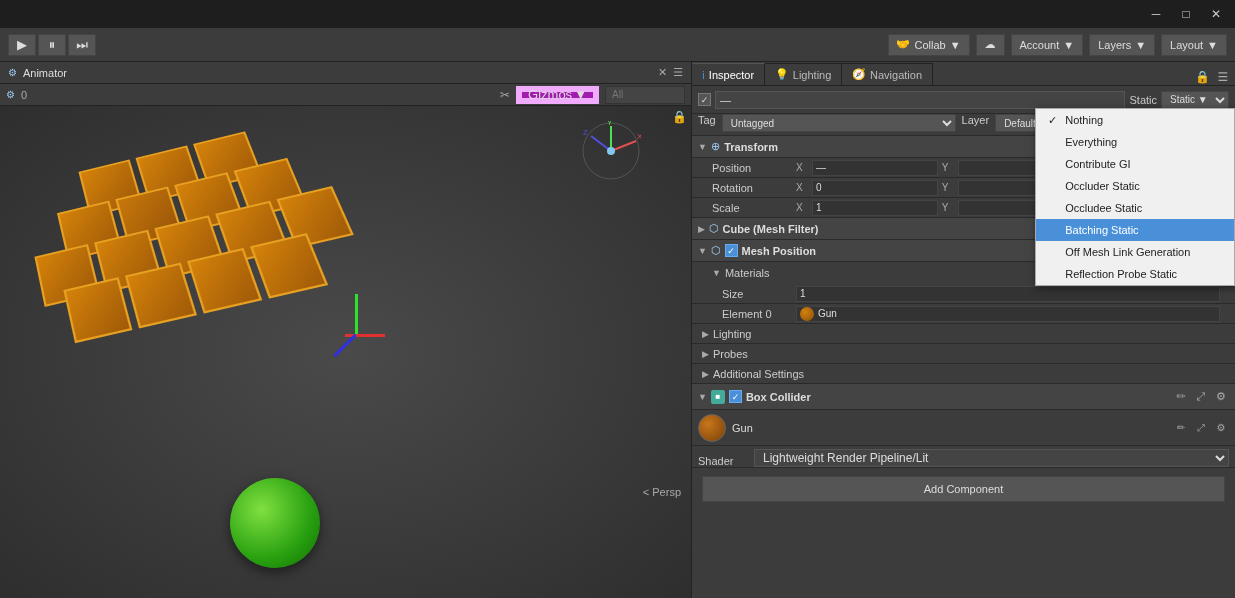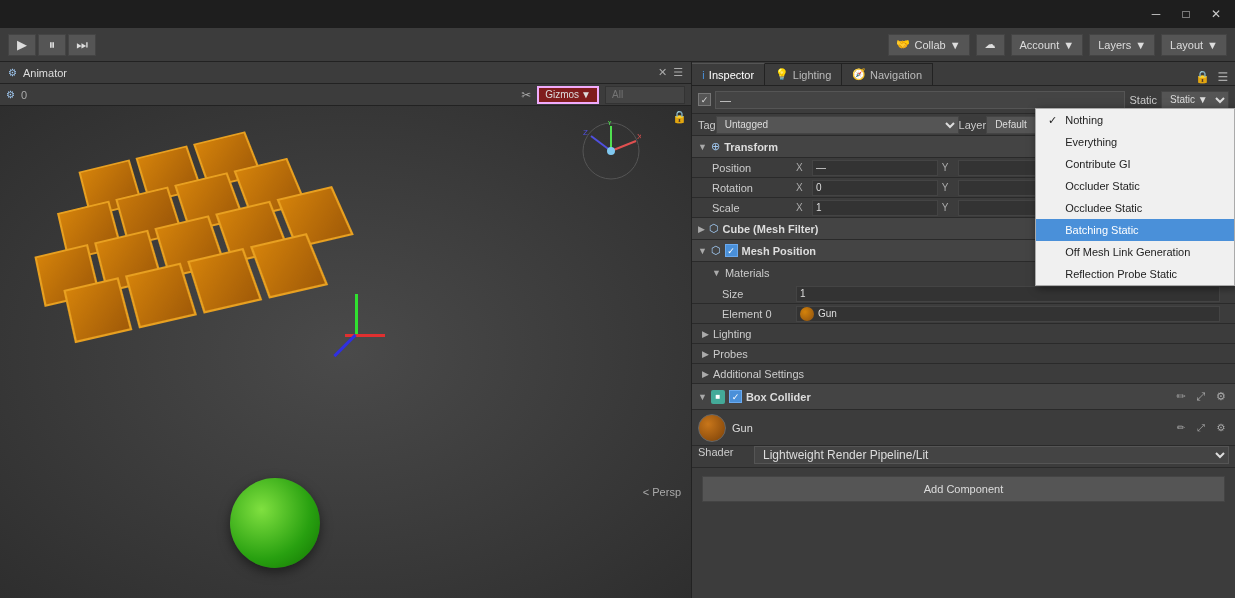--- a/index.html
+++ b/index.html
@@ -65,22 +65,22 @@
       height: 22px;
       background: #3c3c3c;
       border-bottom: 1px solid #222;
       display: flex;
       align-items: center;
       padding: 0 6px;
       gap: 6px;
     }
     .scene-btn {
       height: 18px; padding: 0 6px;
-      background: #7f1d1d; border: 2px solid #f0abfc;
-      color: #ddd; cursor: pointer; font-size: 10px;
+      background: #a21caf; border: 6px solid #f0abfc;
+      color: #ddd; cursor: pointer; font-size: 13px;
       display: flex; align-items: center; gap: 2px;
     }
     .scene-search {
       height: 18px; padding: 0 6px;
       background: #444; border: 1px solid #333;
       color: #ddd; font-size: 10px; width: 80px;
     }
     .scene-view {
       flex: 1;
       background: #3a3a3a;
@@ -191,22 +191,22 @@
     }
     .static-dropdown {
       height: 18px; padding: 0 4px;
       background: #555; border: 1px solid #444;
       color: #ddd; font-size: 10px; cursor: pointer;
     }
 
     
     .tag-layer-row {
       height: 22px;
-      display: flex; align-items: center;
-      padding: 0 6px; gap: 0;
+      display: flex; 
+      padding: 0 6px; gap: 6px;
       border-bottom: 1px solid #2a2a2a;
     }
     .tag-label { font-size: 11px; color: #ccc; }
     .tag-dropdown {
       height: 18px; padding: 0 4px;
       background: #555; border: 1px solid #444;
       color: #ddd; font-size: 10px; cursor: pointer; flex: 1;
     }
     .layer-label { font-size: 11px; color: #ccc; }
     .layer-dropdown {
@@ -303,21 +303,21 @@
       background: radial-gradient(circle at 35% 35%, #c8761a, #7a4008);
       border: 1px solid #666;
     }
     .mat-name { font-size: 11px; color: #ddd; }
     .mat-controls { margin-left: auto; display: flex; gap: 4px; }
     .mat-ctrl-btn { width: 16px; height: 16px; color: #aaa; cursor: pointer; font-size: 10px; display: flex; align-items: center; justify-content: center; }
 
     
     .shader-row {
       height: 22px;
-      display: flex; align-items: flex-start;
+      display: flex; align-items: flex-end;
       padding: 0 6px; gap: 6px;
       border-bottom: 1px solid #2a2a2a;
     }
     .shader-label { font-size: 11px; color: #ccc; width: 50px; }
     .shader-dropdown {
       flex: 1; height: 18px; padding: 0 4px;
       background: #444; border: 1px solid #555;
       color: #ddd; font-size: 12px; cursor: pointer;
     }
 

